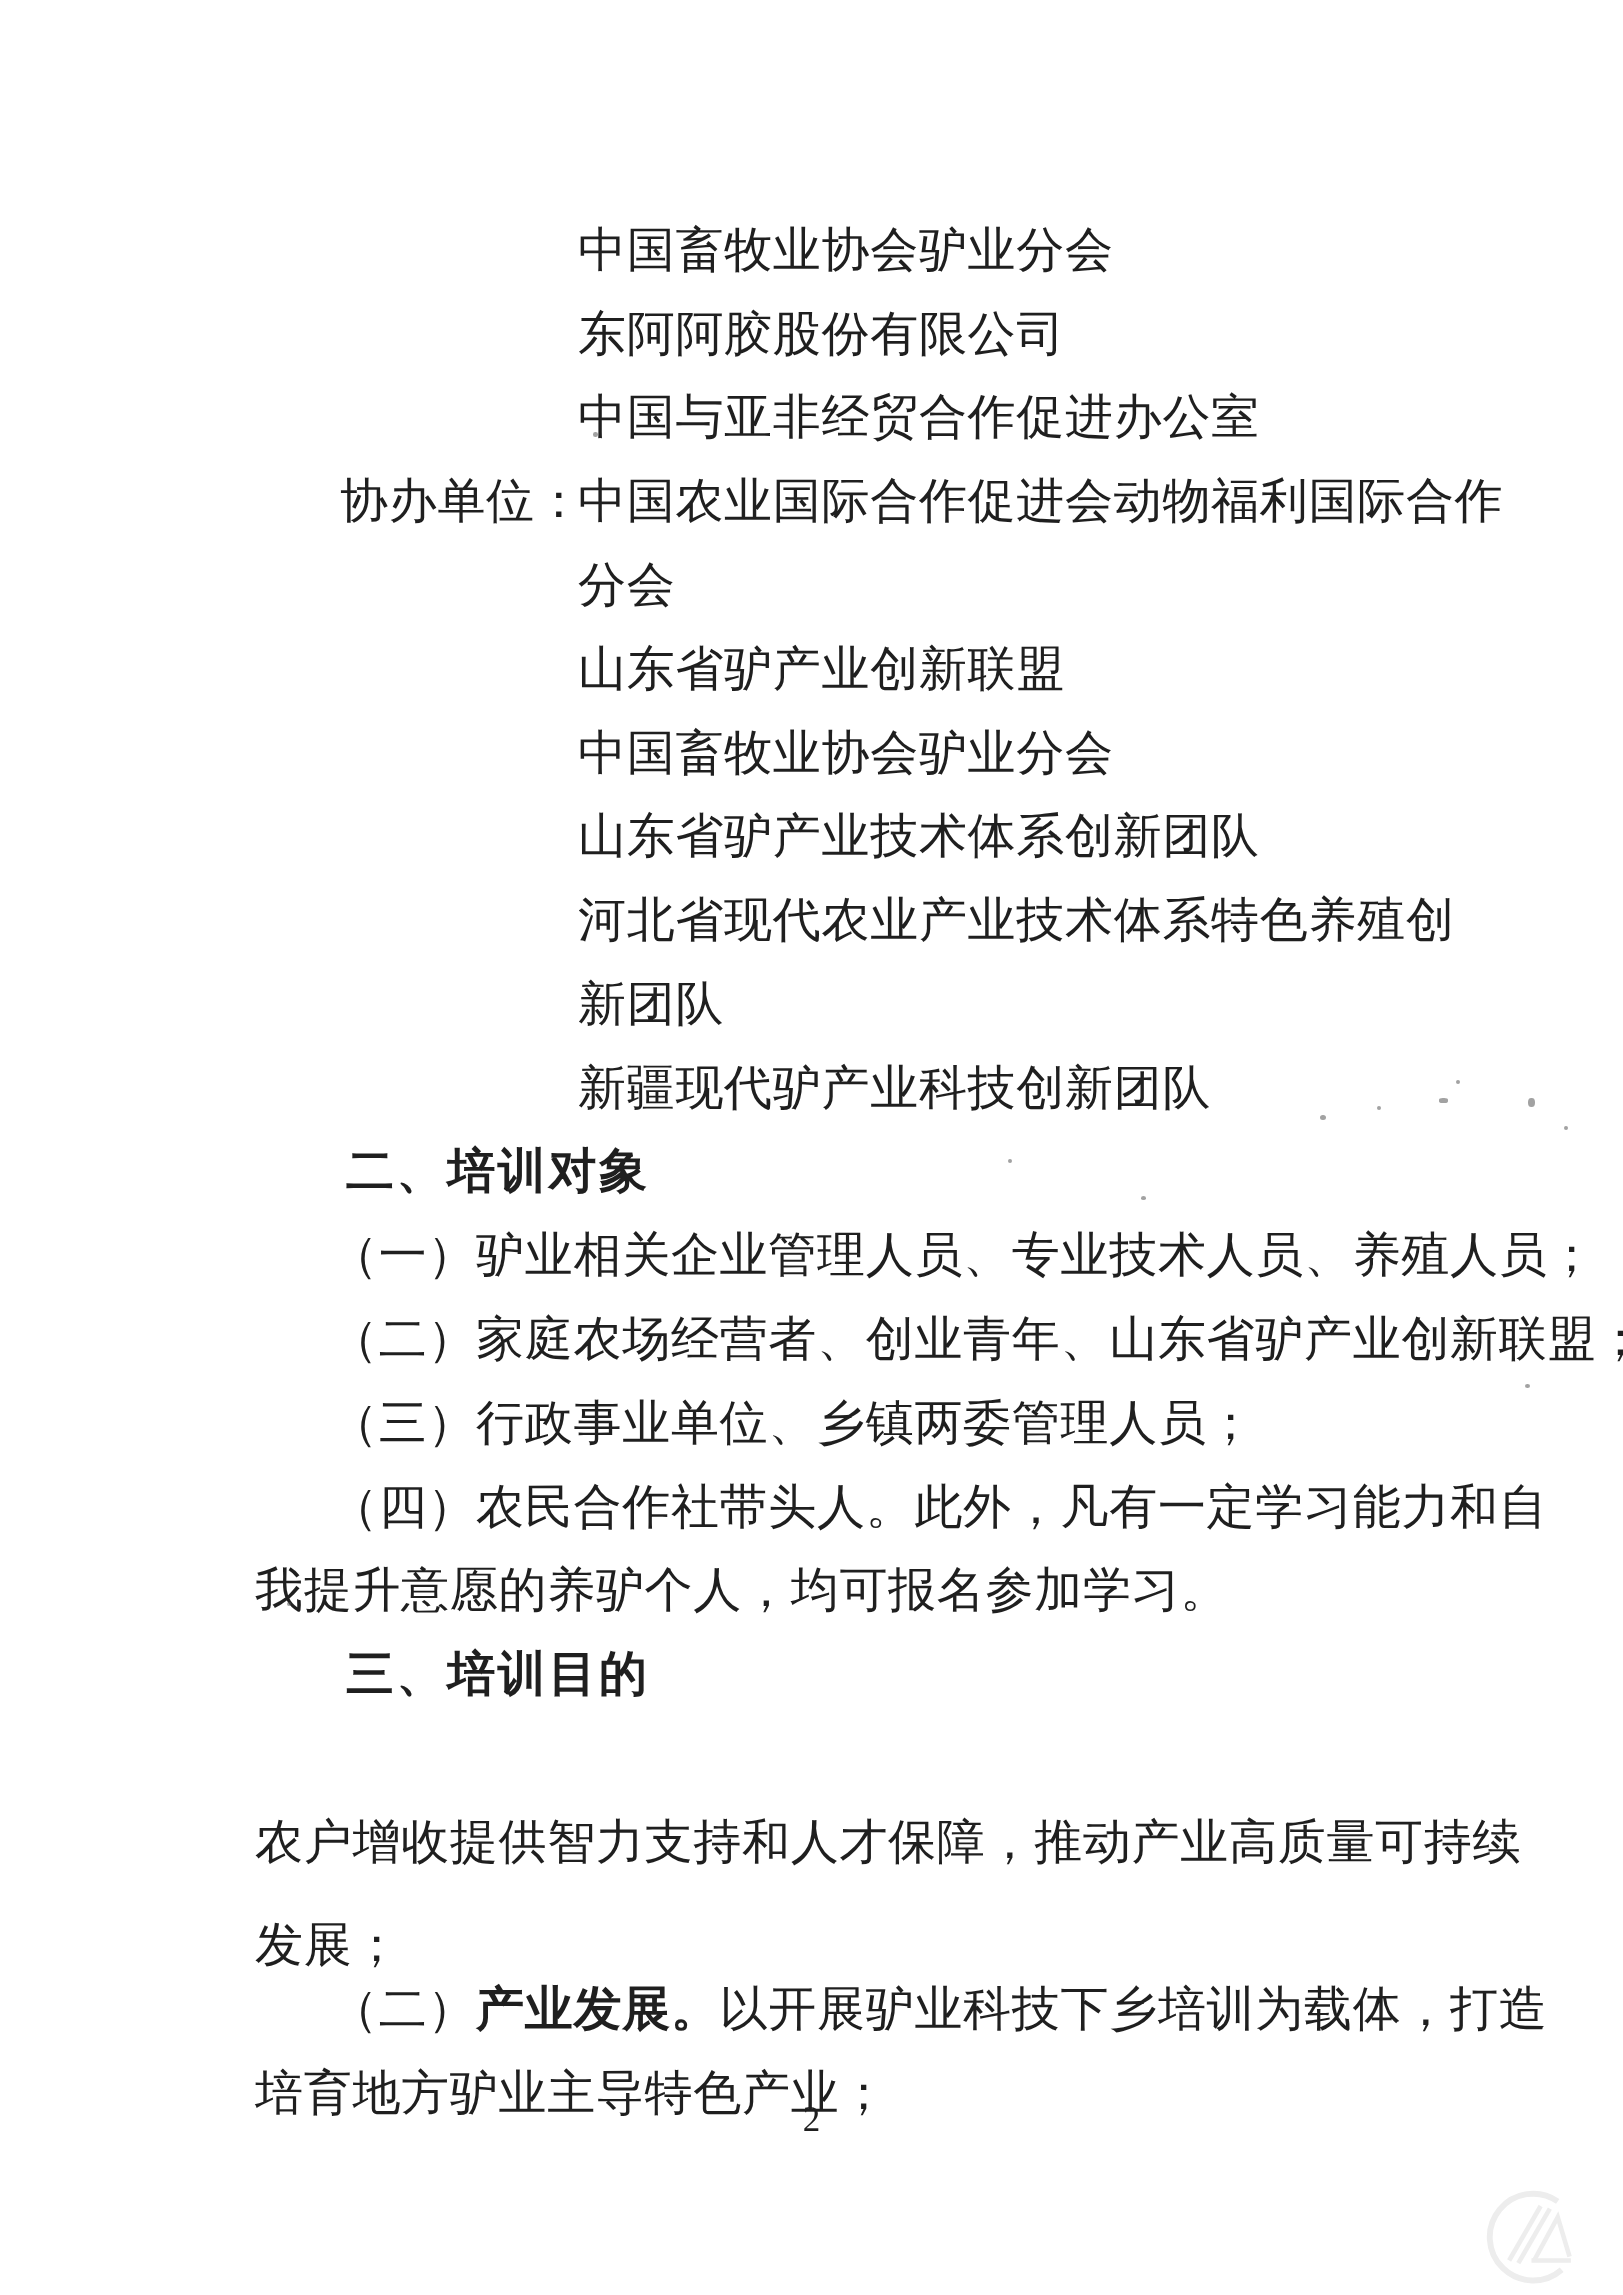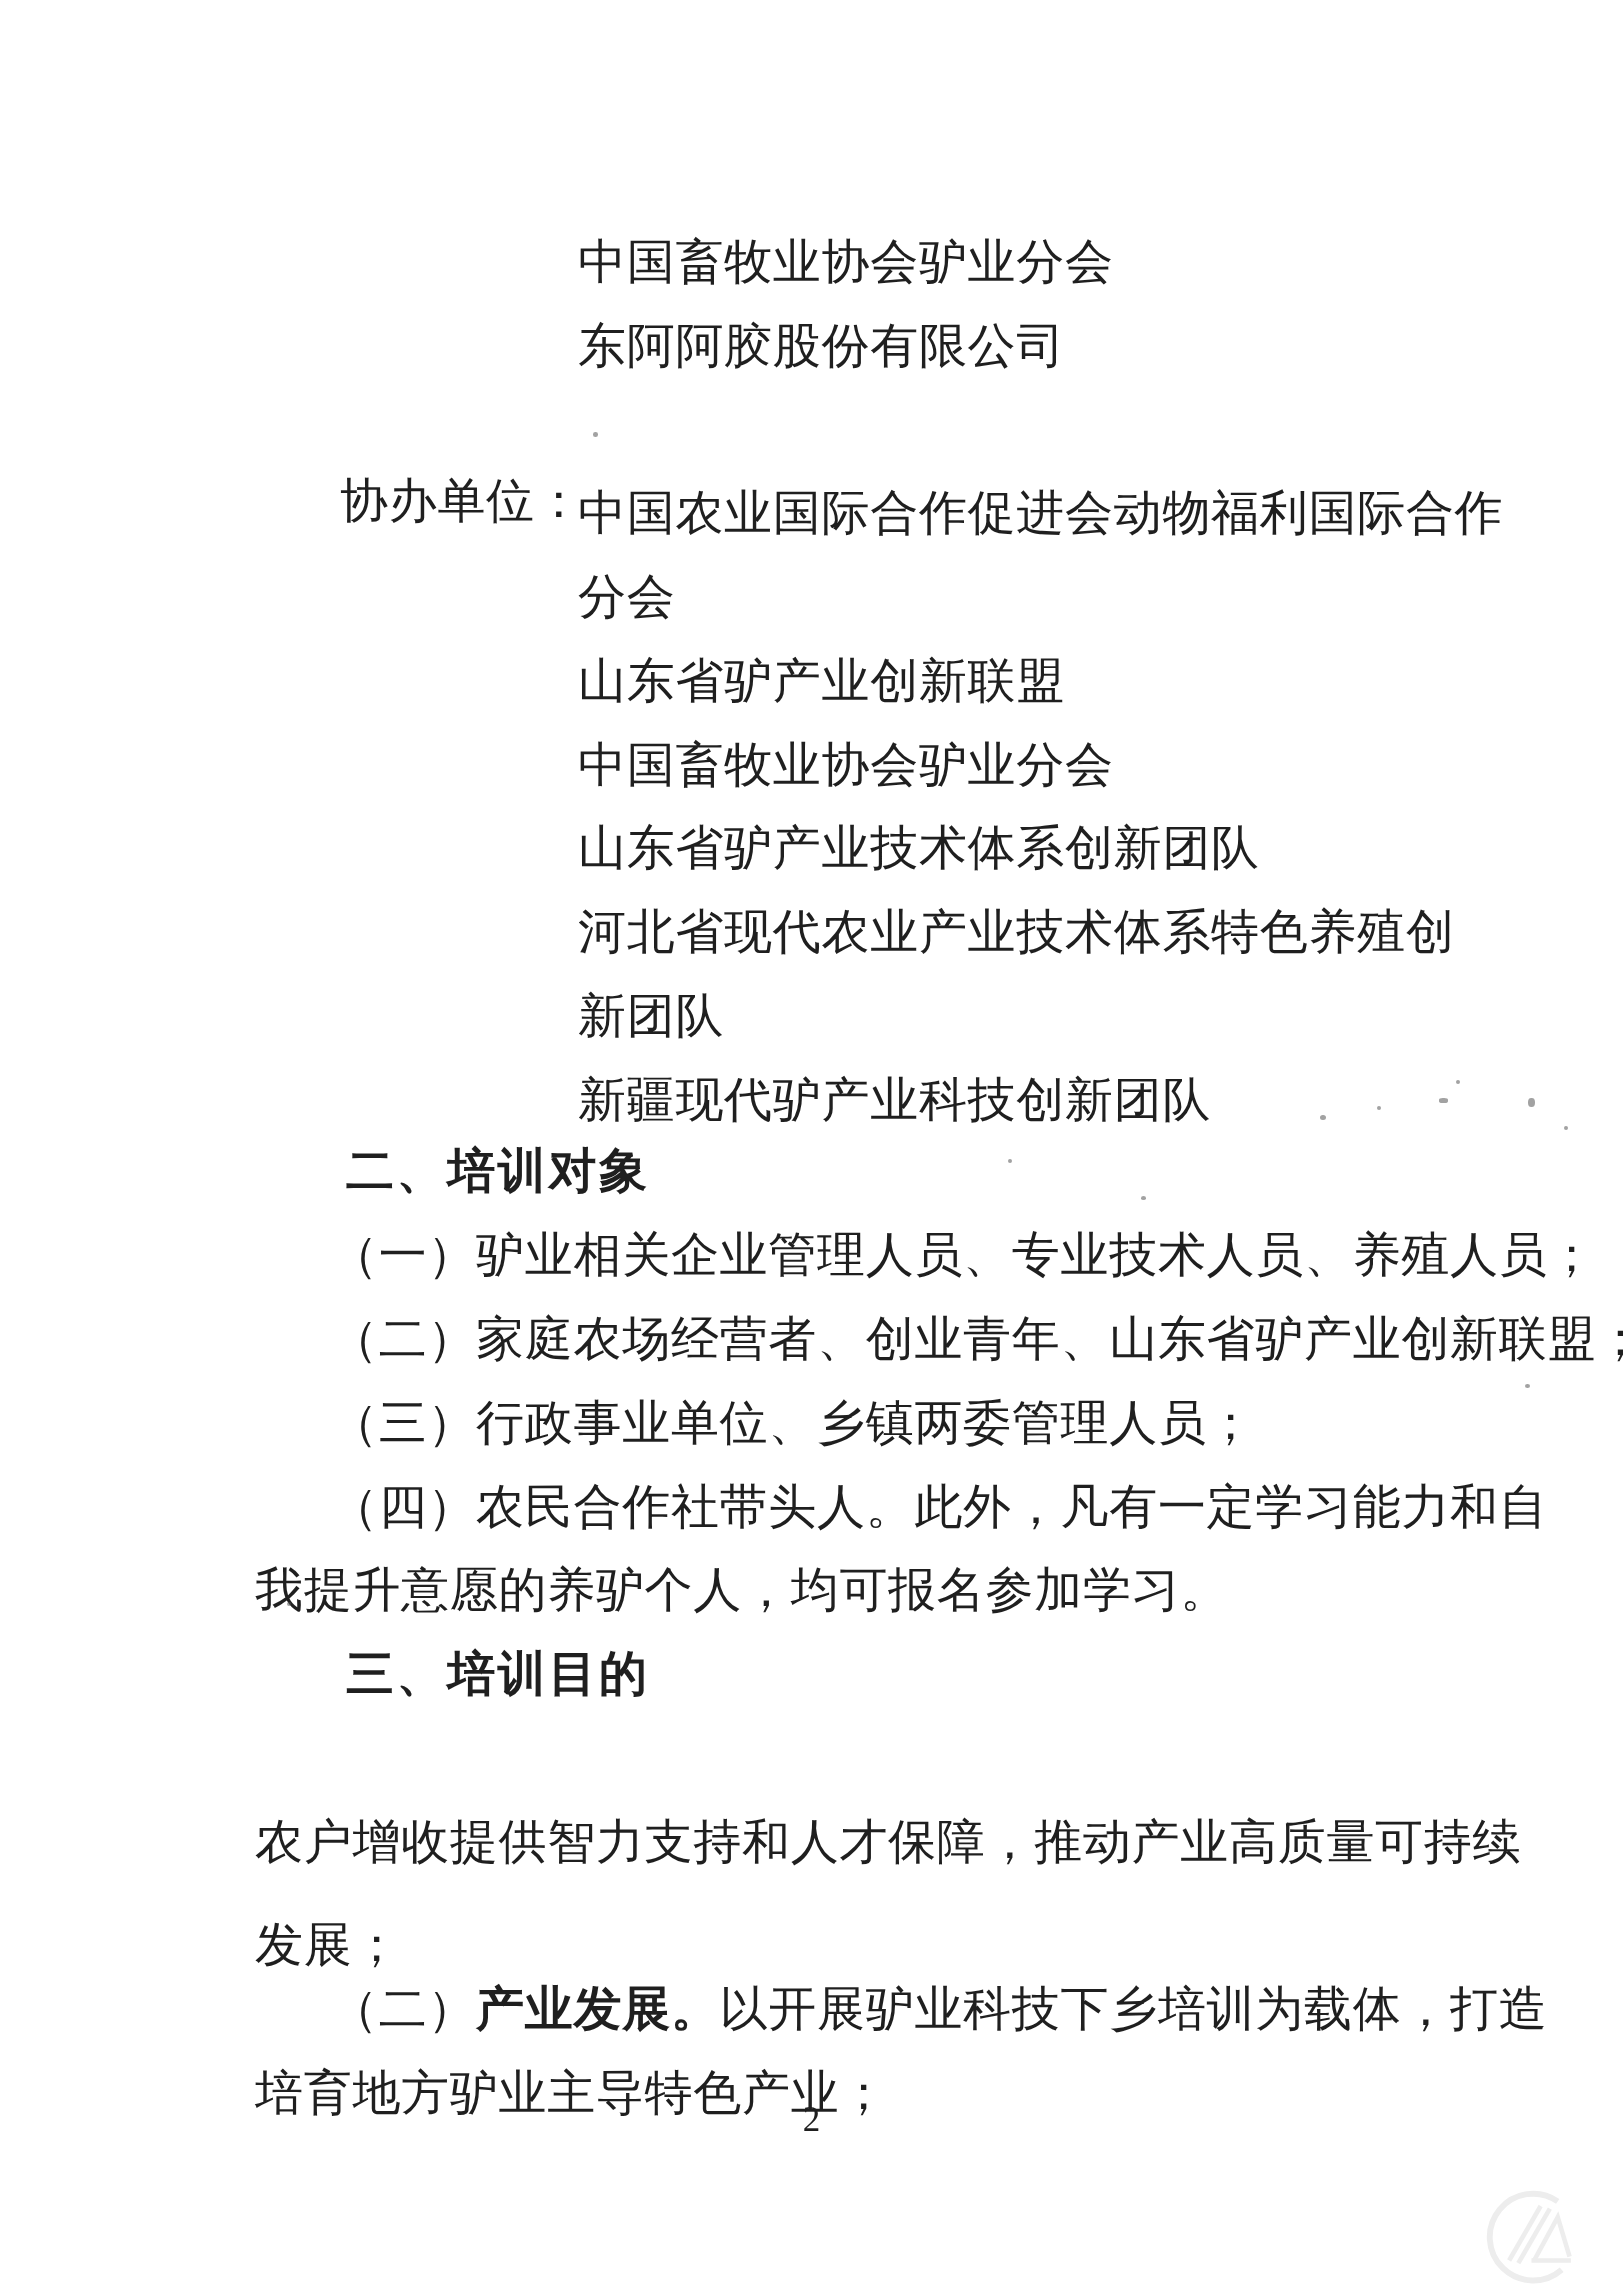--- a/index.html
+++ b/index.html
@@ -18,21 +18,21 @@
   }
   .line {
     position: absolute;
     white-space: nowrap;
     font-size: 48px;
     line-height: 1;
     letter-spacing: 0.7px;
     color: #1f1f1f;
   }
   
-  .org   { left: 578px; margin-top: 12px; }
+  .org   { left: 578px; }
   
   .label { left: 340px; }
   
   .heading {
     left: 346px;
     font-family: "Liberation Sans", "DejaVu Sans", sans-serif;
     font-weight: 700;
     letter-spacing: 2.6px;
   }
   
@@ -70,20 +70,21 @@
     opacity: 1;
   }
 </style>
 </head>
 <body>
 
 <div class="page">
 
   <div class="line org" style="top:226px">中国畜牧业协会驴业分会</div>
   <div class="line org" style="top:310px">东阿阿胶股份有限公司</div>
+  <div class="line org" style="top:393px">中国与亚非经贸合作促进办公室</div>
 
   <div class="line label" style="top:477px">协办单位：</div>
   <div class="line org" style="top:477px">中国农业国际合作促进会动物福利国际合作</div>
   <div class="line org" style="top:561px">分会</div>
   <div class="line org" style="top:645px">山东省驴产业创新联盟</div>
   <div class="line org" style="top:729px">中国畜牧业协会驴业分会</div>
   <div class="line org" style="top:812px">山东省驴产业技术体系创新团队</div>
   <div class="line org" style="top:896px">河北省现代农业产业技术体系特色养殖创</div>
   <div class="line org" style="top:980px">新团队</div>
   <div class="line org" style="top:1064px">新疆现代驴产业科技创新团队</div>

